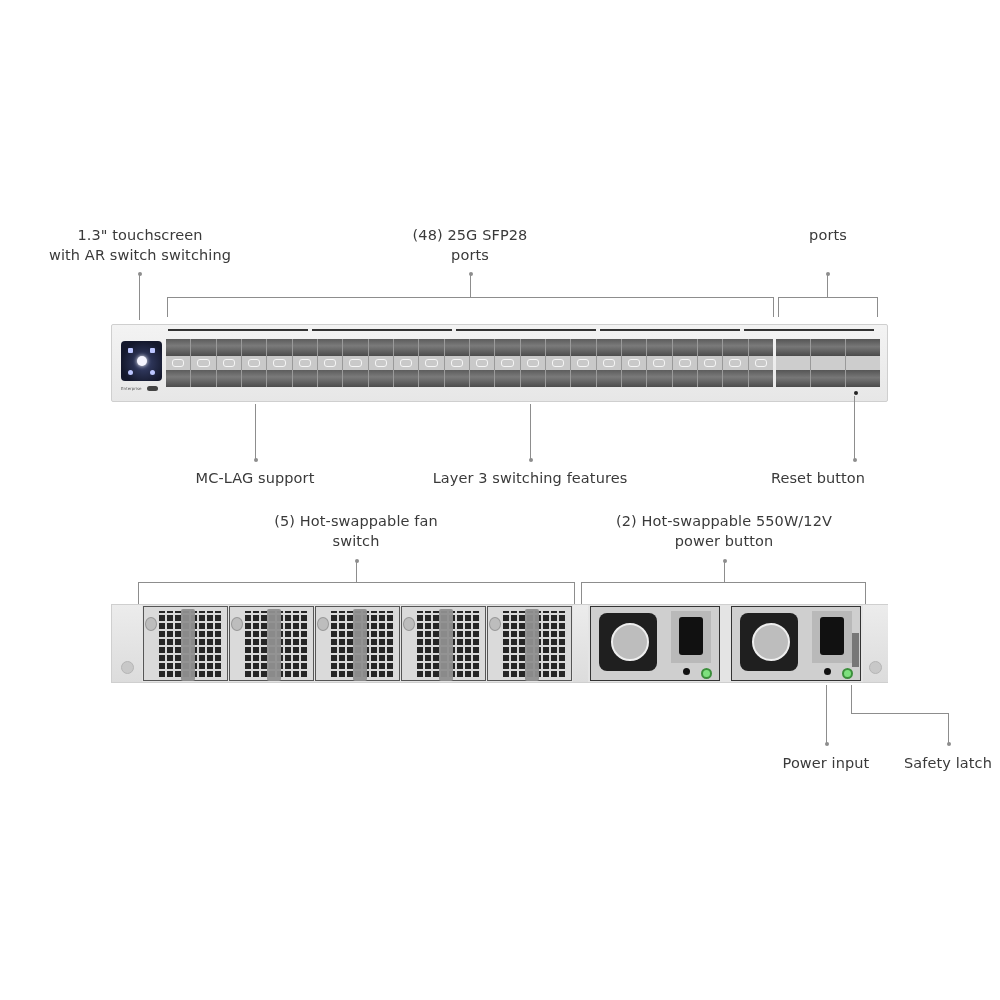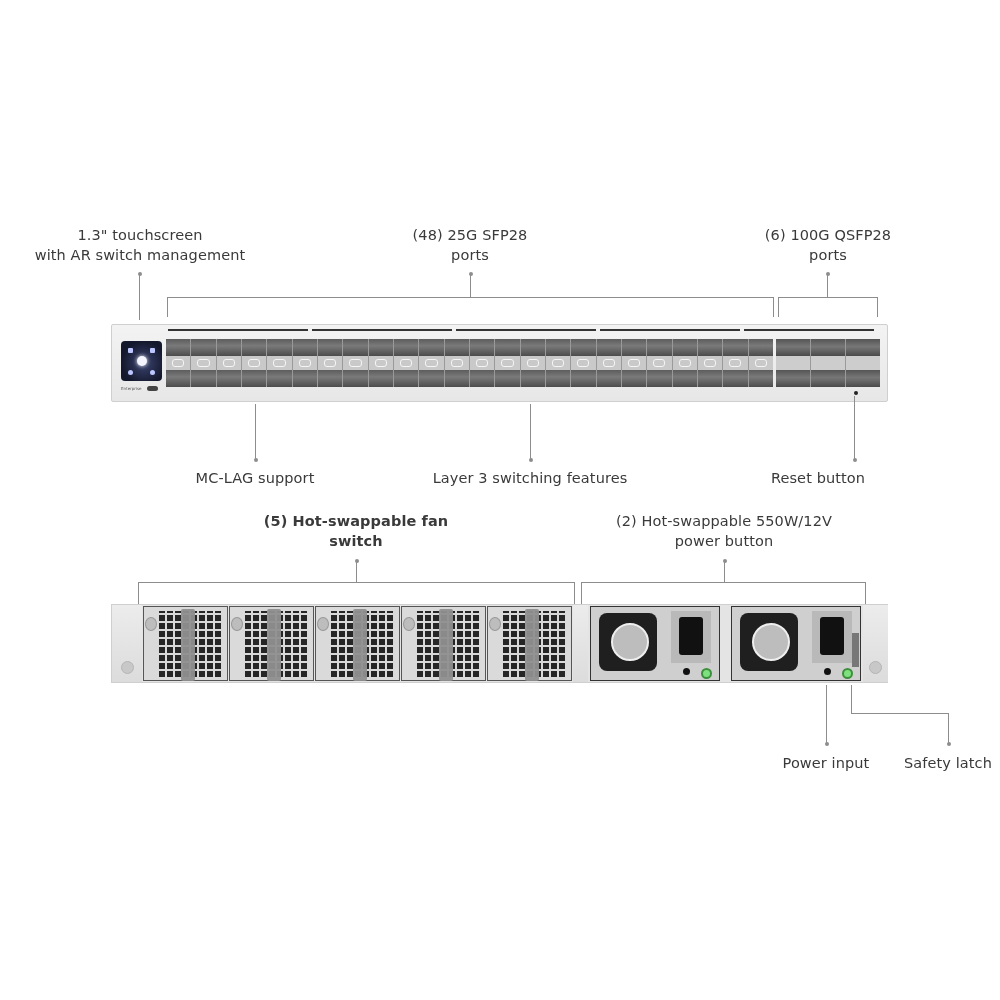--- a/index.html
+++ b/index.html
@@ -44,37 +44,36 @@
   .psu .inlet:after{content:"";position:absolute;left:8px;top:6px;width:24px;height:38px;background:#111;border-radius:3px;}
   .psu .led{position:absolute;left:110px;top:61px;width:7px;height:7px;border-radius:50%;background:#7ee07e;border:2px solid #3c8f3c;}
   .psu .btn{position:absolute;left:92px;top:61px;width:7px;height:7px;border-radius:50%;background:#111;}
   .psu .latch{position:absolute;left:120px;top:26px;width:7px;height:34px;background:#777;}
 </style>
 </head>
 <body>
 
 <div class="lbl" style="left:20px;top:225px;width:240px;">
   <div>1.3" touchscreen</div>
-  <div>with AR switch management</div>
+  <div>with AR switch switching</div>
 </div>
 <div class="dot" style="left:138px;top:272px;"></div>
 <div class="ln" style="left:139px;top:274px;width:1px;height:46px;"></div>
 
 <div class="lbl" style="left:370px;top:225px;width:200px;">
   <div>(48) 25G SFP28</div>
   <div>ports</div>
 </div>
 <div class="dot" style="left:469px;top:272px;"></div>
 <div class="ln" style="left:470px;top:274px;width:1px;height:23px;"></div>
 <div class="ln" style="left:167px;top:297px;width:607px;height:1px;"></div>
 <div class="ln" style="left:167px;top:297px;width:1px;height:20px;"></div>
 <div class="ln" style="left:773px;top:297px;width:1px;height:20px;"></div>
 
 <div class="lbl" style="left:728px;top:225px;width:200px;">
-  <div>(6) 100G QSFP28</div>
   <div>ports</div>
 </div>
 <div class="dot" style="left:826px;top:272px;"></div>
 <div class="ln" style="left:827px;top:274px;width:1px;height:23px;"></div>
 <div class="ln" style="left:778px;top:297px;width:100px;height:1px;"></div>
 <div class="ln" style="left:778px;top:297px;width:1px;height:20px;"></div>
 <div class="ln" style="left:877px;top:297px;width:1px;height:20px;"></div>
 
 <div class="front">
   <div class="screen">
@@ -240,21 +239,21 @@
 <div class="lbl" style="left:155px;top:468px;width:200px;">MC-LAG support</div>
 
 <div class="ln" style="left:530px;top:404px;width:1px;height:56px;"></div>
 <div class="dot" style="left:529px;top:458px;"></div>
 <div class="lbl" style="left:400px;top:468px;width:260px;">Layer 3 switching features</div>
 
 <div class="ln" style="left:854px;top:396px;width:1px;height:64px;"></div>
 <div class="dot" style="left:853px;top:458px;"></div>
 <div class="lbl" style="left:738px;top:468px;width:160px;">Reset button</div>
 
-<div class="lbl" style="left:236px;top:511px;width:240px;font-weight:bold;">
+<div class="lbl" style="left:236px;top:511px;width:240px;">
   <div>(5) Hot-swappable fan</div>
   <div>switch</div>
 </div>
 <div class="dot" style="left:355px;top:559px;"></div>
 <div class="ln" style="left:356px;top:561px;width:1px;height:21px;"></div>
 <div class="ln" style="left:138px;top:582px;width:437px;height:1px;"></div>
 <div class="ln" style="left:138px;top:582px;width:1px;height:22px;"></div>
 <div class="ln" style="left:574px;top:582px;width:1px;height:22px;"></div>
 
 <div class="lbl" style="left:584px;top:511px;width:280px;">

